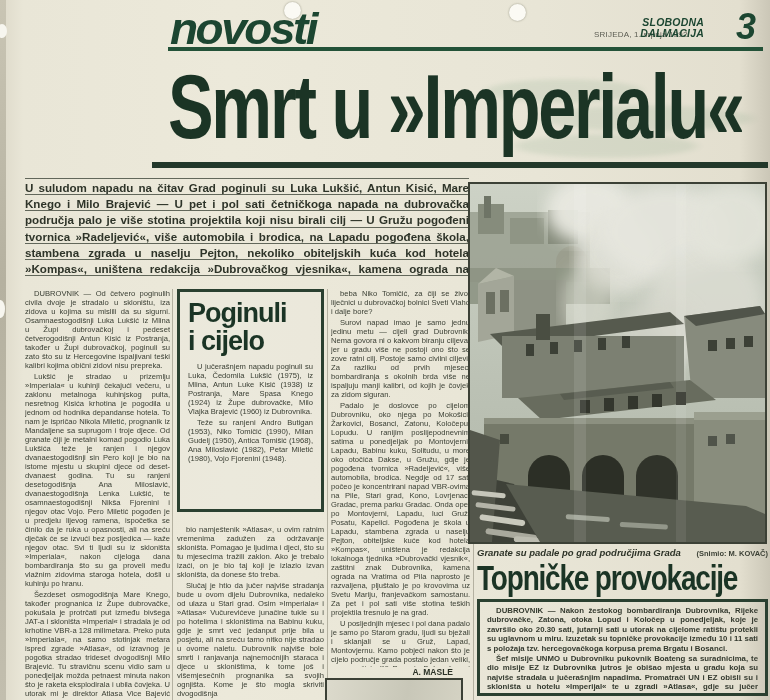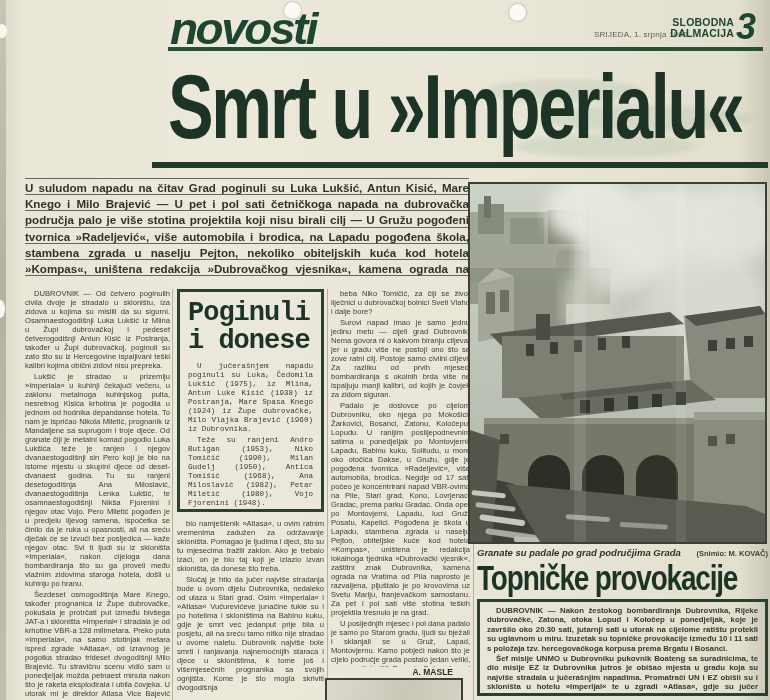--- a/index.html
+++ b/index.html
@@ -25,22 +25,22 @@
     transform:scale(.95,1.1);margin-bottom:3px;}
   .kicker .l{font-size:16px;line-height:18.5px;font-weight:700;color:#49654f;
     transform:scale(.84,1.02);}
 
   
   .logo{position:absolute;left:170px;top:2px;font-size:46px;font-weight:800;font-style:italic;
     color:#1c4631;letter-spacing:-2.5px;transform:scaleY(.95);z-index:2;}
   .logo-rule{position:absolute;left:168px;top:47px;width:595px;height:4px;background:#235238;}
   .dateline{position:absolute;left:560px;top:30px;width:130px;text-align:right;
     font-size:8px;color:#5b5c52;letter-spacing:.2px;}
-  .brand{position:absolute;left:644px;top:17px;width:90px;text-align:right;
-    font-size:10.5px;line-height:11px;font-weight:800;color:#1c4631;letter-spacing:.2px;}
+  .brand{position:absolute;left:614px;top:17px;width:90px;text-align:right;
+    font-size:10.5px;line-height:11px;font-weight:800;font-style:italic;color:#1c4631;letter-spacing:.2px;}
   .pageno{position:absolute;left:736px;top:6px;font-size:36px;font-weight:800;font-style:italic;color:#1c4631;}
 
   
   .headline{position:absolute;left:168px;top:56px;white-space:nowrap;
     font-size:90px;font-weight:800;color:#1b3425;letter-spacing:-3px;
     transform:scaleX(.76);transform-origin:left top;z-index:4;}
   .headline-rule{position:absolute;left:152px;top:162px;width:616px;height:6px;background:#22382a;}
 
   
   .lead{position:absolute;left:25px;top:178px;width:444px;height:100px;overflow:hidden;
@@ -55,22 +55,22 @@
   .col{position:absolute;top:289px;font-size:7.6px;line-height:9.0px;color:#393e33;
     text-align:justify;overflow:hidden;}
   .col p{margin:0 0 2px;text-indent:9px;}
   .col1{left:25px;width:145px;height:411px;}
   .col2{left:177px;width:147px;height:411px;}
   .col3{left:331px;width:139px;height:378px;}
   .sig{position:absolute;left:314px;top:667px;width:139px;text-align:right;
     font-size:8.5px;font-weight:800;color:#2c3328;}
 
   
-  .cas-box{border:3px solid #2a4030;padding:5px 8px 4px;margin-bottom:7px;height:223px;
-    overflow:hidden;box-sizing:border-box;background:rgba(236,233,222,.4);font-family:Liberation Mono, monospace;}
+  .cas-box{border:3px solid #2a4030;padding:5px 8px 4px;margin-bottom:13px;height:223px;
+    overflow:hidden;box-sizing:border-box;background:rgba(236,233,222,.4);}
   .cas-title{font-size:27px;line-height:28px;font-weight:800;color:#1b3425;letter-spacing:-1px;
     margin:2px 0 7px;}
   .cas-box p{margin:0 0 2px;text-indent:9px;}
 
   
   .photo{position:absolute;left:468px;top:182px;width:299px;height:362px;
     border:2px solid #3c4136;box-sizing:border-box;background:#bcc1b5;}
   .caption-row{position:absolute;left:477px;top:547px;width:291px;display:flex;
     justify-content:space-between;align-items:baseline;}
   .caption{font-size:9.5px;font-weight:700;font-style:italic;color:#2c3227;}
@@ -127,21 +127,21 @@
   <div class="col col1">
     <p>DUBROVNIK — Od četvero poginulih civila dvoje je stradalo u skloništu, iza zidova u kojima su mislili da su sigurni. Osamnaestogodišnji Luka Lukšić iz Mlina u Župi dubrovačkoj i pedeset četverogodišnji Antun Kisić iz Postranja, također u Župi dubrovačkoj, poginuli su zato što su iz Hercegovine ispaljivani teški kalibri kojima obični zidovi nisu prepreka.</p>
     <p>Lukšić je stradao u prizemlju »Imperiala« u kuhinji čekajući večeru, u zaklonu metalnoga kuhinjskog pulta, nesretnog Kisića krhotina je pogodila u jednom od hodnika depandanse hotela. To nam je ispričao Nikola Miletić, prognanik iz Mandaljene sa suprugom i troje djece. Od granate čiji je metalni komad pogodio Luka Lukšića teže je ranjen i njegov dvanaestogodišnji sin Pero koji je bio na istome mjestu u skupini djece od deset-dvanaest godina. Tu su ranjeni desetogodišnja Ana Miloslavić, dvanaestogodišnja Lenka Lukšić, te osamnaestogodišnji Nikša Fjorenini i njegov otac Vojo. Pero Miletić pogođen je u predjelu lijevog ramena, ispočetka se činilo da je ruka u opasnosti, ali na sreću dječak će se izvući bez posljedica — kaže njegov otac. Svi ti ljudi su iz skloništa »Imperiala«, nakon cijeloga dana bombardiranja što su ga proveli među vlažnim zidovima staroga hotela, došli u kuhinju po hranu.</p>
     <p>Šezdeset osmogodišnja Mare Knego, također prognanica iz Župe dubrovačke, pokušala je protrčati put između bivšega JAT-a i skloništa »Imperial« i stradala je od krhotine VBR-a 128 milimetara. Preko puta »Imperiala«, na samo stotinjak metara ispred zgrade »Atlasa«, od izravnog je pogotka stradao trideset dvogodišnji Milo Brajević. Tu stravičnu scenu vidio sam u ponedjeljak možda petnaest minuta nakon što je raketa eksplodirala i ubila čovjeka. U utorak mi je direktor Atlasa Vice Bajević kazao da je pokojni Brajević</p>
   </div>
 
   <div class="col col2">
     <div class="cas-box">
       <div class="cas-title">
         <div>Poginuli</div>
-        <div>i donese</div>
+        <div>i cijelo</div>
       </div>
       <p>U jučerašnjem napadu poginuli su Luka, Čedomila Lukšić (1975), iz Mlina, Antun Luke Kisić (1938) iz Postranja, Mare Spasa Knego (1924) iz Župe dubrovačke, Milo Vlajka Brajević (1960) iz Dubrovnika.</p>
       <p>Teže su ranjeni Andro Butigan (1953), Niko Tomičić (1990), Milan Gudelj (1950), Antica Tomišić (1968), Ana Miloslavić (1982), Petar Miletić (1980), Vojo Fjorenini (1948).</p>
     </div>
     <p>bio namještenik »Atlasa«, u ovim ratnim vremenima zadužen za održavanje skloništa. Pomagao je ljudima i djeci, što su tu mjesecima tražili zaklon. Ako je trebalo izaći, on je bio taj koji je izlazio izvan skloništa, da donese što treba.</p>
     <p>Slučaj je htio da jučer najviše stradanja bude u ovom dijelu Dubrovnika, nedaleko od ulaza u Stari grad. Osim »Imperiala« i »Atlasa« Vučurevićeve junačine tukle su i po hotelima i skloništima na Babinu kuku, gdje je smrt već jedanput prije bila u posjetu, ali na sreću tamo nitko nije stradao u ovome naletu. Dubrovnik najviše bole smrti i ranjavanja najnemoćnijih staraca i djece u skloništima, k tome još i višemjesečnih prognanika sa svojih ognjišta. Kome je što mogla skriviti dvogodišnja</p>
   </div>
 
   <div class="col col3">
     <p>beba Niko Tomičić, za čiji se život liječnici u dubrovačkoj bolnici Sveti Vlaho i dalje bore?</p>

